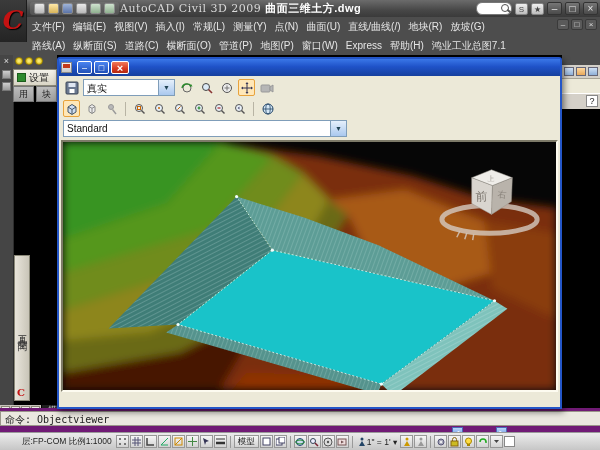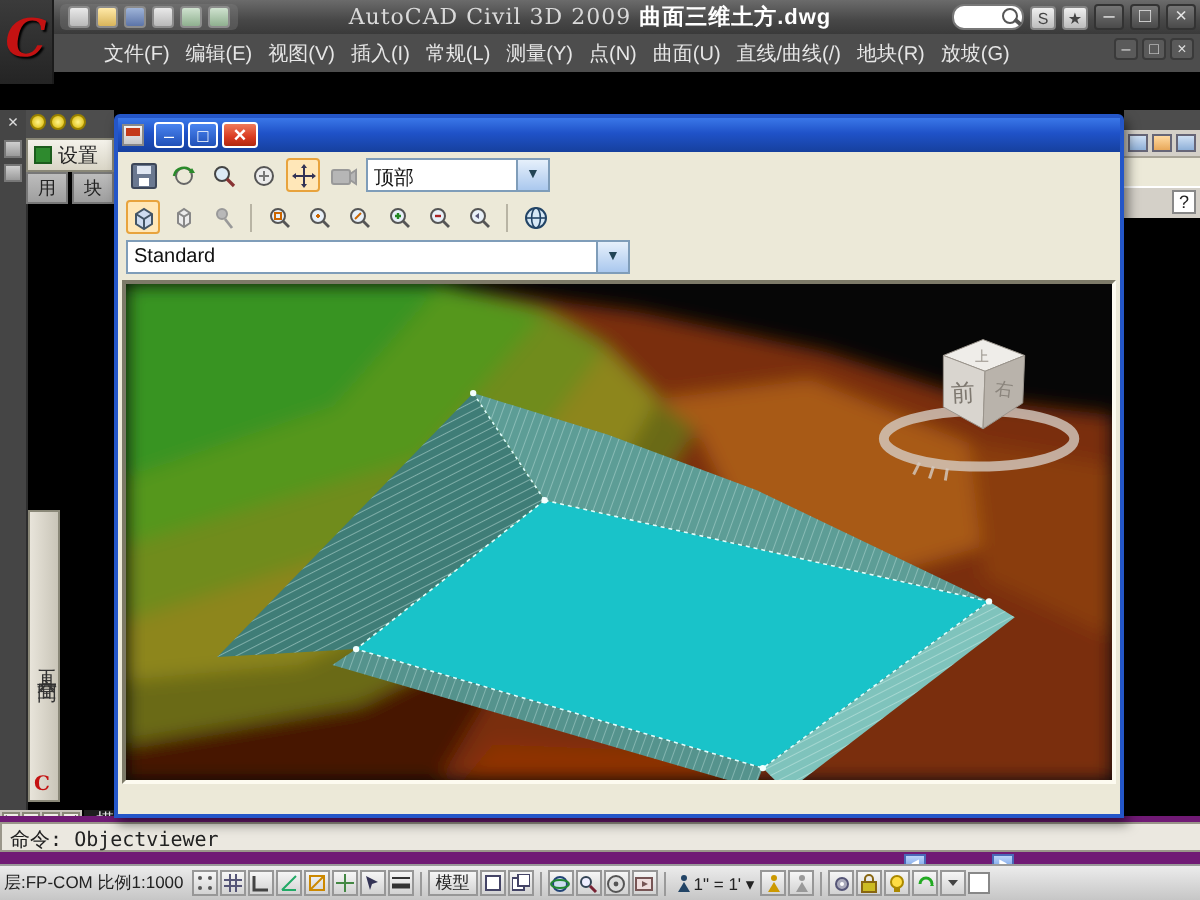--- a/index.html
+++ b/index.html
@@ -11,33 +11,33 @@
   .applogo{position:absolute;left:0;top:0;width:26px;height:42px;background:linear-gradient(#3b3b3b,#242424);
     z-index:60;color:#c41212;font:bold italic 26px "DejaVu Serif",serif;text-align:center;line-height:40px;
     text-shadow:1px 1px 1px #000;border-right:1px solid #1c1c1c;}
   .qat{position:absolute;left:30px;top:2px;display:flex;gap:3px;background:rgba(130,130,130,.35);
     border-radius:3px;padding:1px 4px;}
   .qicon{width:11px;height:11px;border-radius:2px;background:linear-gradient(#e9e9e9,#b9b9b9);
     border:1px solid #8c8c8c;box-sizing:border-box;}
   .qicon.folder{background:linear-gradient(#ffe9a8,#d8b45a);}
   .qicon.disk{background:linear-gradient(#9fb4d8,#5c74a8);}
   .qicon.undo{background:linear-gradient(#cfe2cf,#8fb08f);}
-  .win-title{position:absolute;left:120px;right:130px;top:1px;text-align:center;font-size:11px;
+  .win-title{position:absolute;left:120px;right:130px;top:1px;text-align:left;font-size:11px;
     color:#d9d9d9;letter-spacing:.5px;white-space:nowrap;font-family:"DejaVu Serif",serif;}
   .win-title .doc{color:#fff;font-weight:bold;font-family:"Liberation Sans",sans-serif;}
   .tb-right{position:absolute;right:2px;top:2px;display:flex;align-items:center;gap:3px;}
   .ic-search{width:34px;height:11px;background:#fff;border:1px solid #777;border-radius:6px;position:relative;}
   .ic-search i{position:absolute;right:2px;top:1px;width:6px;height:6px;border:1.5px solid #555;border-radius:50%;}
   .ic-search b{position:absolute;right:0px;top:7px;width:4px;height:1.5px;background:#555;transform:rotate(40deg);}
   .tb-sq{width:13px;height:12px;background:linear-gradient(#efefef,#bdbdbd);border:1px solid #858585;
     border-radius:2px;font-size:8px;line-height:11px;text-align:center;color:#444;box-sizing:border-box;}
   .winbtn{width:15px;height:13px;font-size:10px;line-height:12px;text-align:center;color:#e6e6e6;
     background:linear-gradient(#767676,#4a4a4a);border:1px solid #333;border-radius:2px;box-sizing:border-box;}
   .menurow{position:absolute;left:0;width:600px;height:19px;background:#4d4d4d;z-index:25;
-    display:flex;align-items:center;padding-left:52px;box-sizing:border-box;color:#e6e6e6;font-size:10px;}
+    display:flex;align-items:center;padding-left:32px;box-sizing:border-box;color:#e6e6e6;font-size:10px;}
   .menurow .mi{margin-right:8px;white-space:nowrap;cursor:default;}
   .docbtns{position:absolute;right:3px;top:2px;display:flex;gap:2px;}
   .docbtn{width:12px;height:11px;font-size:8px;line-height:10px;text-align:center;color:#ddd;
     background:#5a5a5a;border:1px solid #3a3a3a;border-radius:2px;box-sizing:border-box;}
   
   .left-strip{position:absolute;left:0;top:55px;width:57px;height:350px;background:#000;z-index:5;}
   .mini-col{position:absolute;left:0;top:0;width:13px;height:100%;background:#454545;border-right:1px solid #2e2e2e;}
   .mini-col .x{color:#ddd;font-size:9px;text-align:center;line-height:12px;}
   .mini-ic{width:9px;height:9px;margin:3px auto 0;background:linear-gradient(#cfcfcf,#9a9a9a);border:1px solid #777;box-sizing:border-box;}
   .ts-head{position:absolute;left:13px;top:0;width:44px;height:14px;background:#4d4d4d;display:flex;gap:2px;padding:2px 2px;box-sizing:border-box;}
@@ -103,21 +103,21 @@
   .cmd-line{position:absolute;left:0;right:12px;top:3px;height:15px;background:#ebe8e0;border:1px solid #9a968a;
     box-sizing:border-box;font-family:"DejaVu Sans Mono",monospace;font-size:10px;color:#222;padding:1px 4px;white-space:nowrap;}
   .cmd-vscroll{position:absolute;right:1px;top:3px;width:10px;height:15px;background:linear-gradient(#cfe0f8,#9ab8e8);
     border:1px solid #6a88c8;box-sizing:border-box;}
   .hsc{position:absolute;top:19px;width:11px;height:9px;background:linear-gradient(#bcd4f8,#6a9ae8);
     border:1px solid #4a6ab8;box-sizing:border-box;color:#fff;font-size:5px;line-height:8px;text-align:center;}
   
   .statusbar{position:absolute;left:0;bottom:0;width:600px;height:18px;z-index:7;
     background:linear-gradient(#ececec,#c6c6c6);border-top:1px solid #9a9a9a;
     display:flex;align-items:center;padding:0 2px;box-sizing:border-box;gap:1px;}
-  .sb-text{font-size:8.5px;color:#222;white-space:nowrap;margin-right:3px;}
+  .sb-text{font-size:8.5px;color:#222;white-space:nowrap;margin-right:3px;margin-left:20px;}
   .sb-text b{font-weight:bold;}
   .sb-btn{width:13px;height:13px;background:linear-gradient(#f6f6f6,#d2d2d2);border:1px solid #979797;
     box-sizing:border-box;display:flex;align-items:center;justify-content:center;flex:none;}
   .sb-btn svg{display:block;}
   .sb-model{width:auto;padding:0 3px;font-size:8.5px;color:#222;height:13px;line-height:11px;}
   .sb-sep{width:1px;height:12px;background:#9a9a9a;margin:0 2px;flex:none;}
   .sb-scale{font-size:8.5px;color:#222;white-space:nowrap;padding:0 2px;display:flex;align-items:center;gap:1px;}
   .sb-sq{width:11px;height:11px;background:#fff;border:1px solid #888;box-sizing:border-box;flex:none;}
 </style>
 </head>
@@ -160,20 +160,32 @@
     <span class="mi">曲面(U)</span>
     <span class="mi">直线/曲线(/)</span>
     <span class="mi">地块(R)</span>
     <span class="mi">放坡(G)</span>
     <div class="docbtns">
       <div class="docbtn">–</div>
       <div class="docbtn">□</div>
       <div class="docbtn">×</div>
     </div>
   </div>
+  <div class="menurow" style="top:36px;height:19px;">
+    <span class="mi">路线(A)</span>
+    <span class="mi">纵断面(S)</span>
+    <span class="mi">道路(C)</span>
+    <span class="mi">横断面(O)</span>
+    <span class="mi">管道(P)</span>
+    <span class="mi">地图(P)</span>
+    <span class="mi">窗口(W)</span>
+    <span class="mi">Express</span>
+    <span class="mi">帮助(H)</span>
+    <span class="mi">鸿业工业总图7.1</span>
+  </div>
 
   <div class="left-strip">
     <div class="mini-col">
       <div class="x">×</div>
       <div class="mini-ic"></div>
       <div class="mini-ic"></div>
     </div>
     <div class="ts-head">
       <div class="ts-bulb"></div>
       <div class="ts-bulb"></div>
@@ -370,20 +382,24 @@
     </div>
 
     <div class="dlg-tb1">
       <div class="ti">
           <svg width="14" height="14">
             <rect x="1" y="1" width="12" height="12" rx="1" fill="#6a7890" stroke="#3c4658"></rect>
             <rect x="3.5" y="2" width="7" height="4" fill="#dfe6f2"></rect>
             <rect x="4.5" y="8" width="5" height="4" fill="#fff"></rect>
           </svg>
         </div>
+      <div class="combo" style="width:92px;">
+        <span class="val">真实</span>
+          <span class="arr">▼</span>
+      </div>
       <div class="ti">
           <svg width="14" height="14">
             <circle cx="7" cy="7" r="4" fill="none" stroke="#666"></circle>
             <path d="M2 7a5 5 0 019-2" fill="none" stroke="#2a8a2a" stroke-width="1.3"></path>
             <path d="M11 3l1.5 2.5-3 0z" fill="#2a8a2a"></path>
           </svg>
         </div>
       <div class="ti">
           <svg width="14" height="14">
             <circle cx="6" cy="6" r="3.5" fill="#dceaf6" stroke="#444"></circle>
@@ -401,24 +417,20 @@
             <path d="M7 1l1.5 2h-3zM7 13l1.5-2h-3zM1 7l2-1.5v3zM13 7l-2-1.5v3z" fill="#335"></path>
             <path d="M7 3v8M3 7h8" stroke="#335"></path>
           </svg>
         </div>
       <div class="ti">
           <svg width="14" height="14">
             <rect x="1" y="4" width="9" height="7" rx="1" fill="#b6b6b6" stroke="#999"></rect>
             <path d="M10 6l3-2v7l-3-2z" fill="#b6b6b6" stroke="#999"></path>
           </svg>
         </div>
-      <div class="combo" style="width:92px;">
-        <span class="val">顶部</span>
-          <span class="arr">▼</span>
-      </div>
     </div>
 
     <div class="dlg-tb2">
       <div class="ti pressed">
           <svg width="14" height="14">
             <path d="M3 5l4-2.5L11 5v5l-4 2.5L3 10z" fill="#cfdcf0" stroke="#456"></path>
             <path d="M3 5l4 2.5L11 5M7 7.5V12" fill="none" stroke="#456"></path>
           </svg>
         </div>
       <div class="ti">
@@ -480,21 +492,21 @@
       <div class="ti">
           <svg width="14" height="14">
             <circle cx="7" cy="7" r="5" fill="#d6e8f6" stroke="#246"></circle>
             <ellipse cx="7" cy="7" rx="2.2" ry="5" fill="none" stroke="#246" stroke-width=".8"></ellipse>
             <path d="M2 7h10" stroke="#246" stroke-width=".8"></path>
           </svg>
         </div>
     </div>
 
     <div class="dlg-cbrow">
-      <div class="combo" style="width:252px;">
+      <div class="combo" style="width:284px;">
         <span class="val">Standard</span>
           <span class="arr">▼</span>
       </div>
     </div>
 
     <div class="viewport">
       <svg viewBox="0 0 497 250" preserveAspectRatio="none">
         <defs>
           <pattern id="hA" width="4" height="4" patternUnits="userSpaceOnUse" patternTransform="rotate(63)">
             <path d="M0 0 L0 4" stroke="#d9f3f0" stroke-width="0.7" opacity="0.6"></path>

